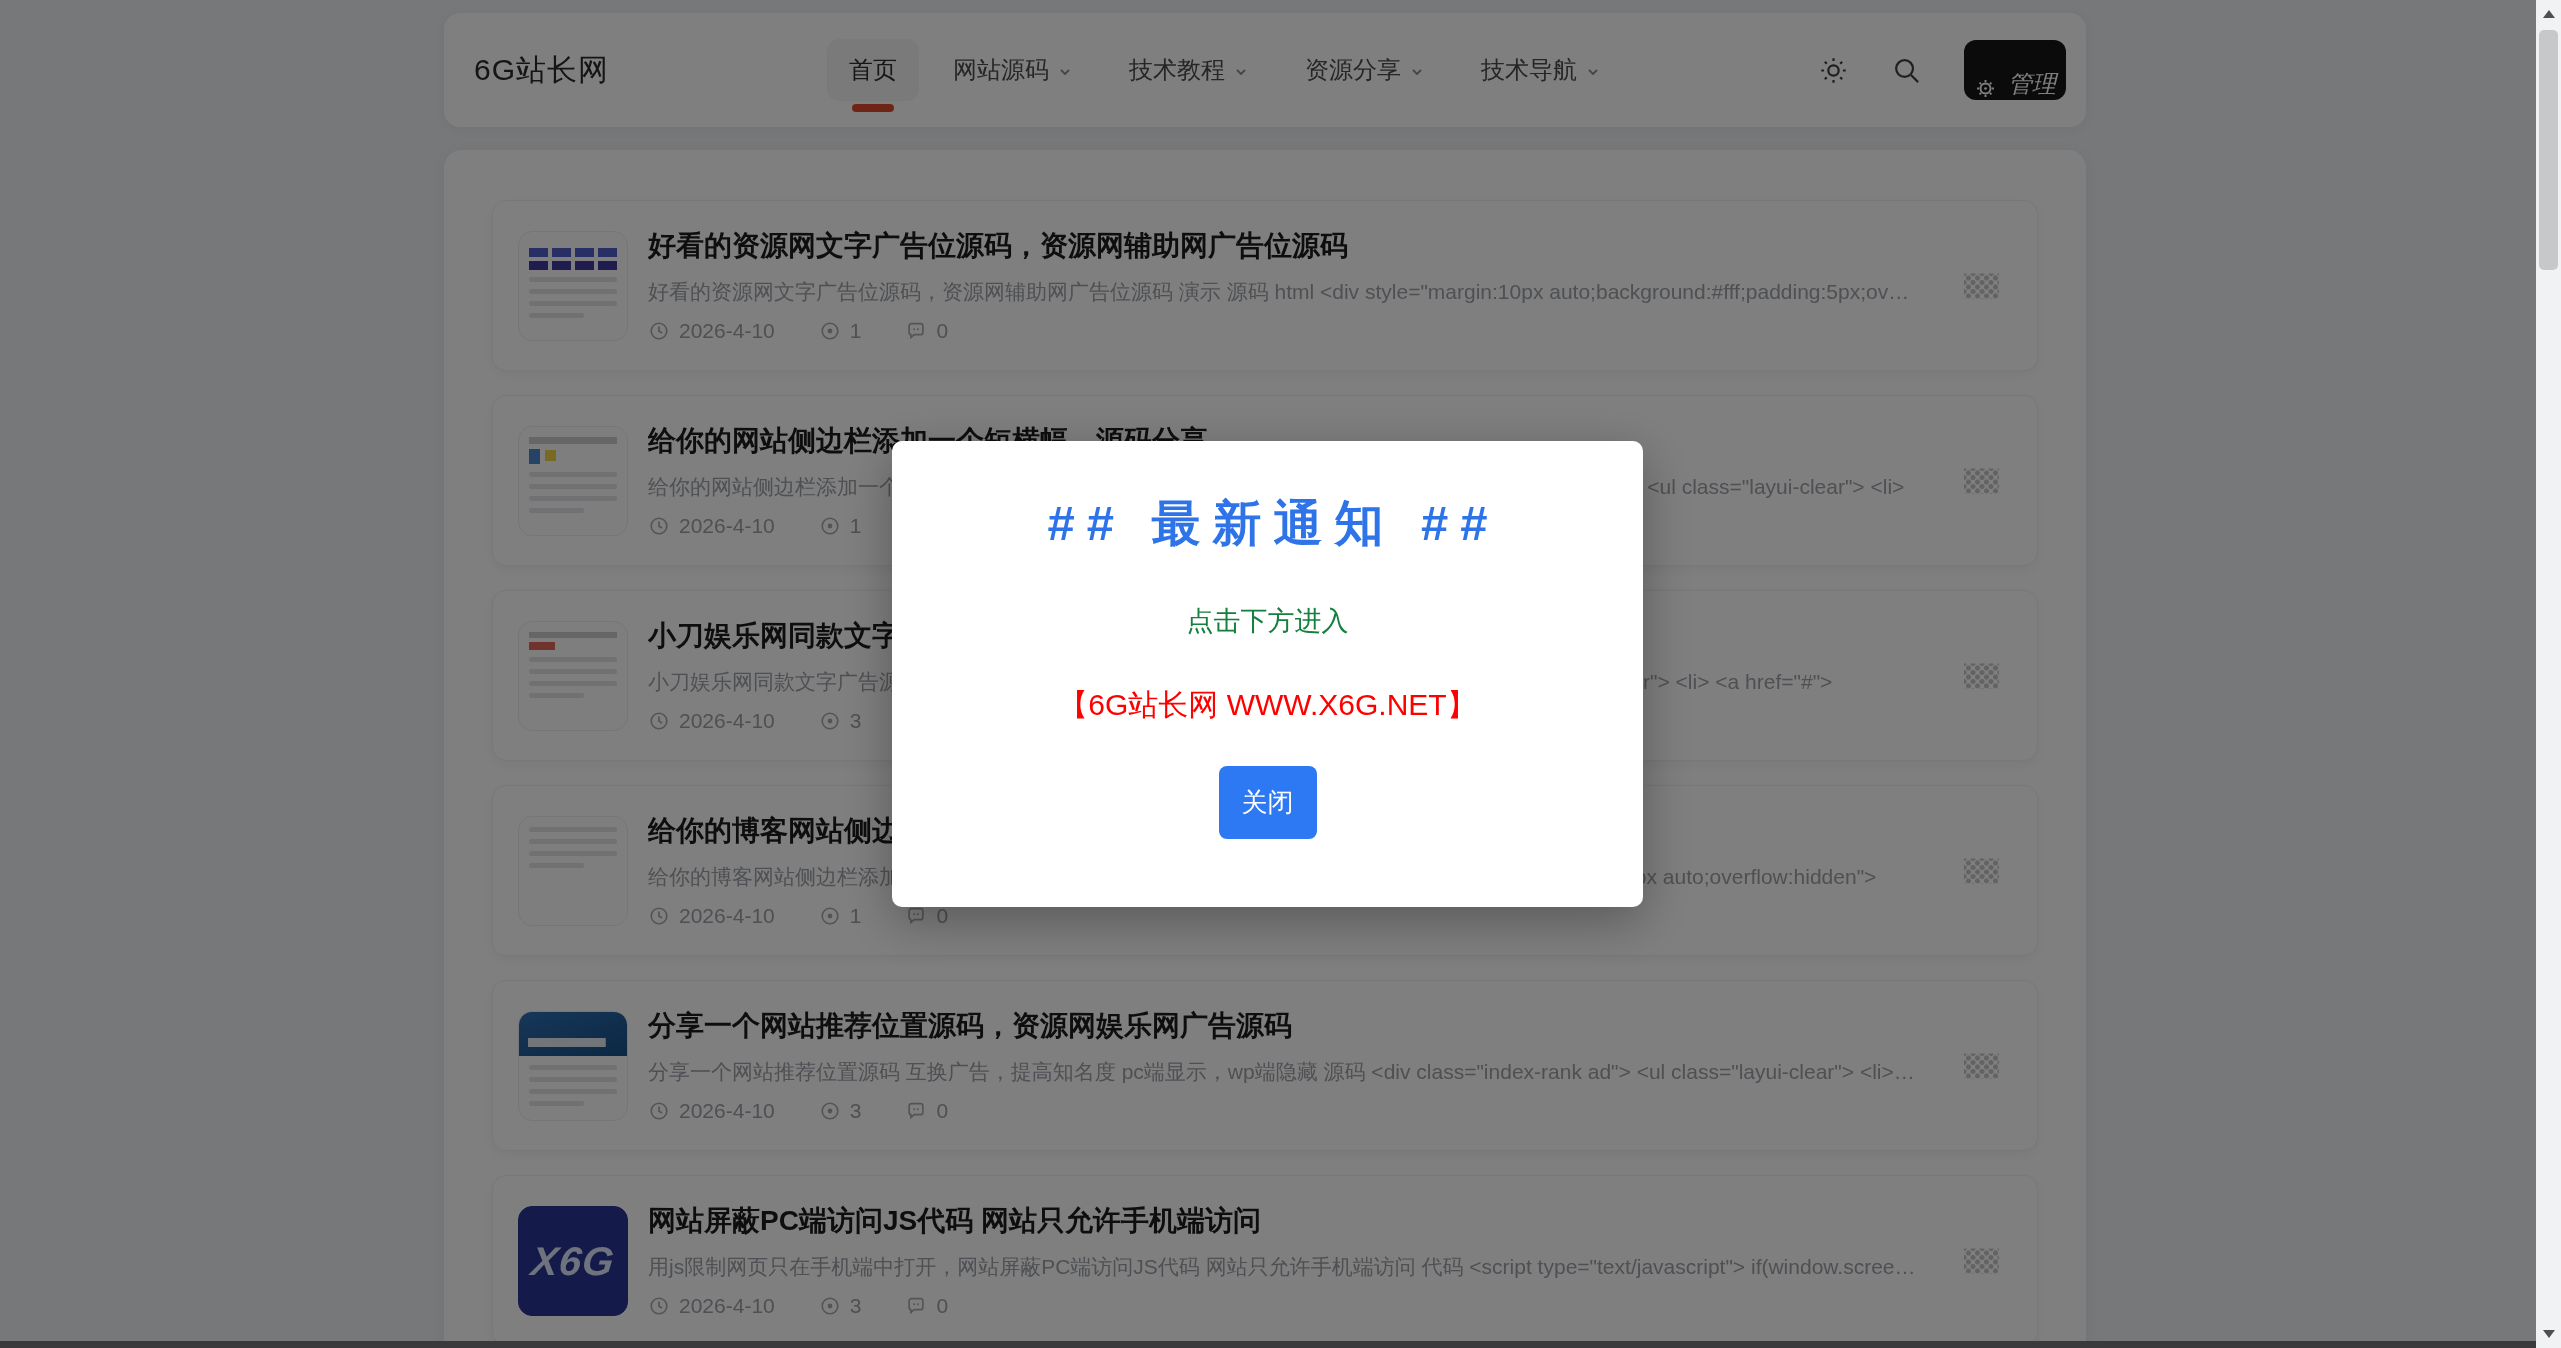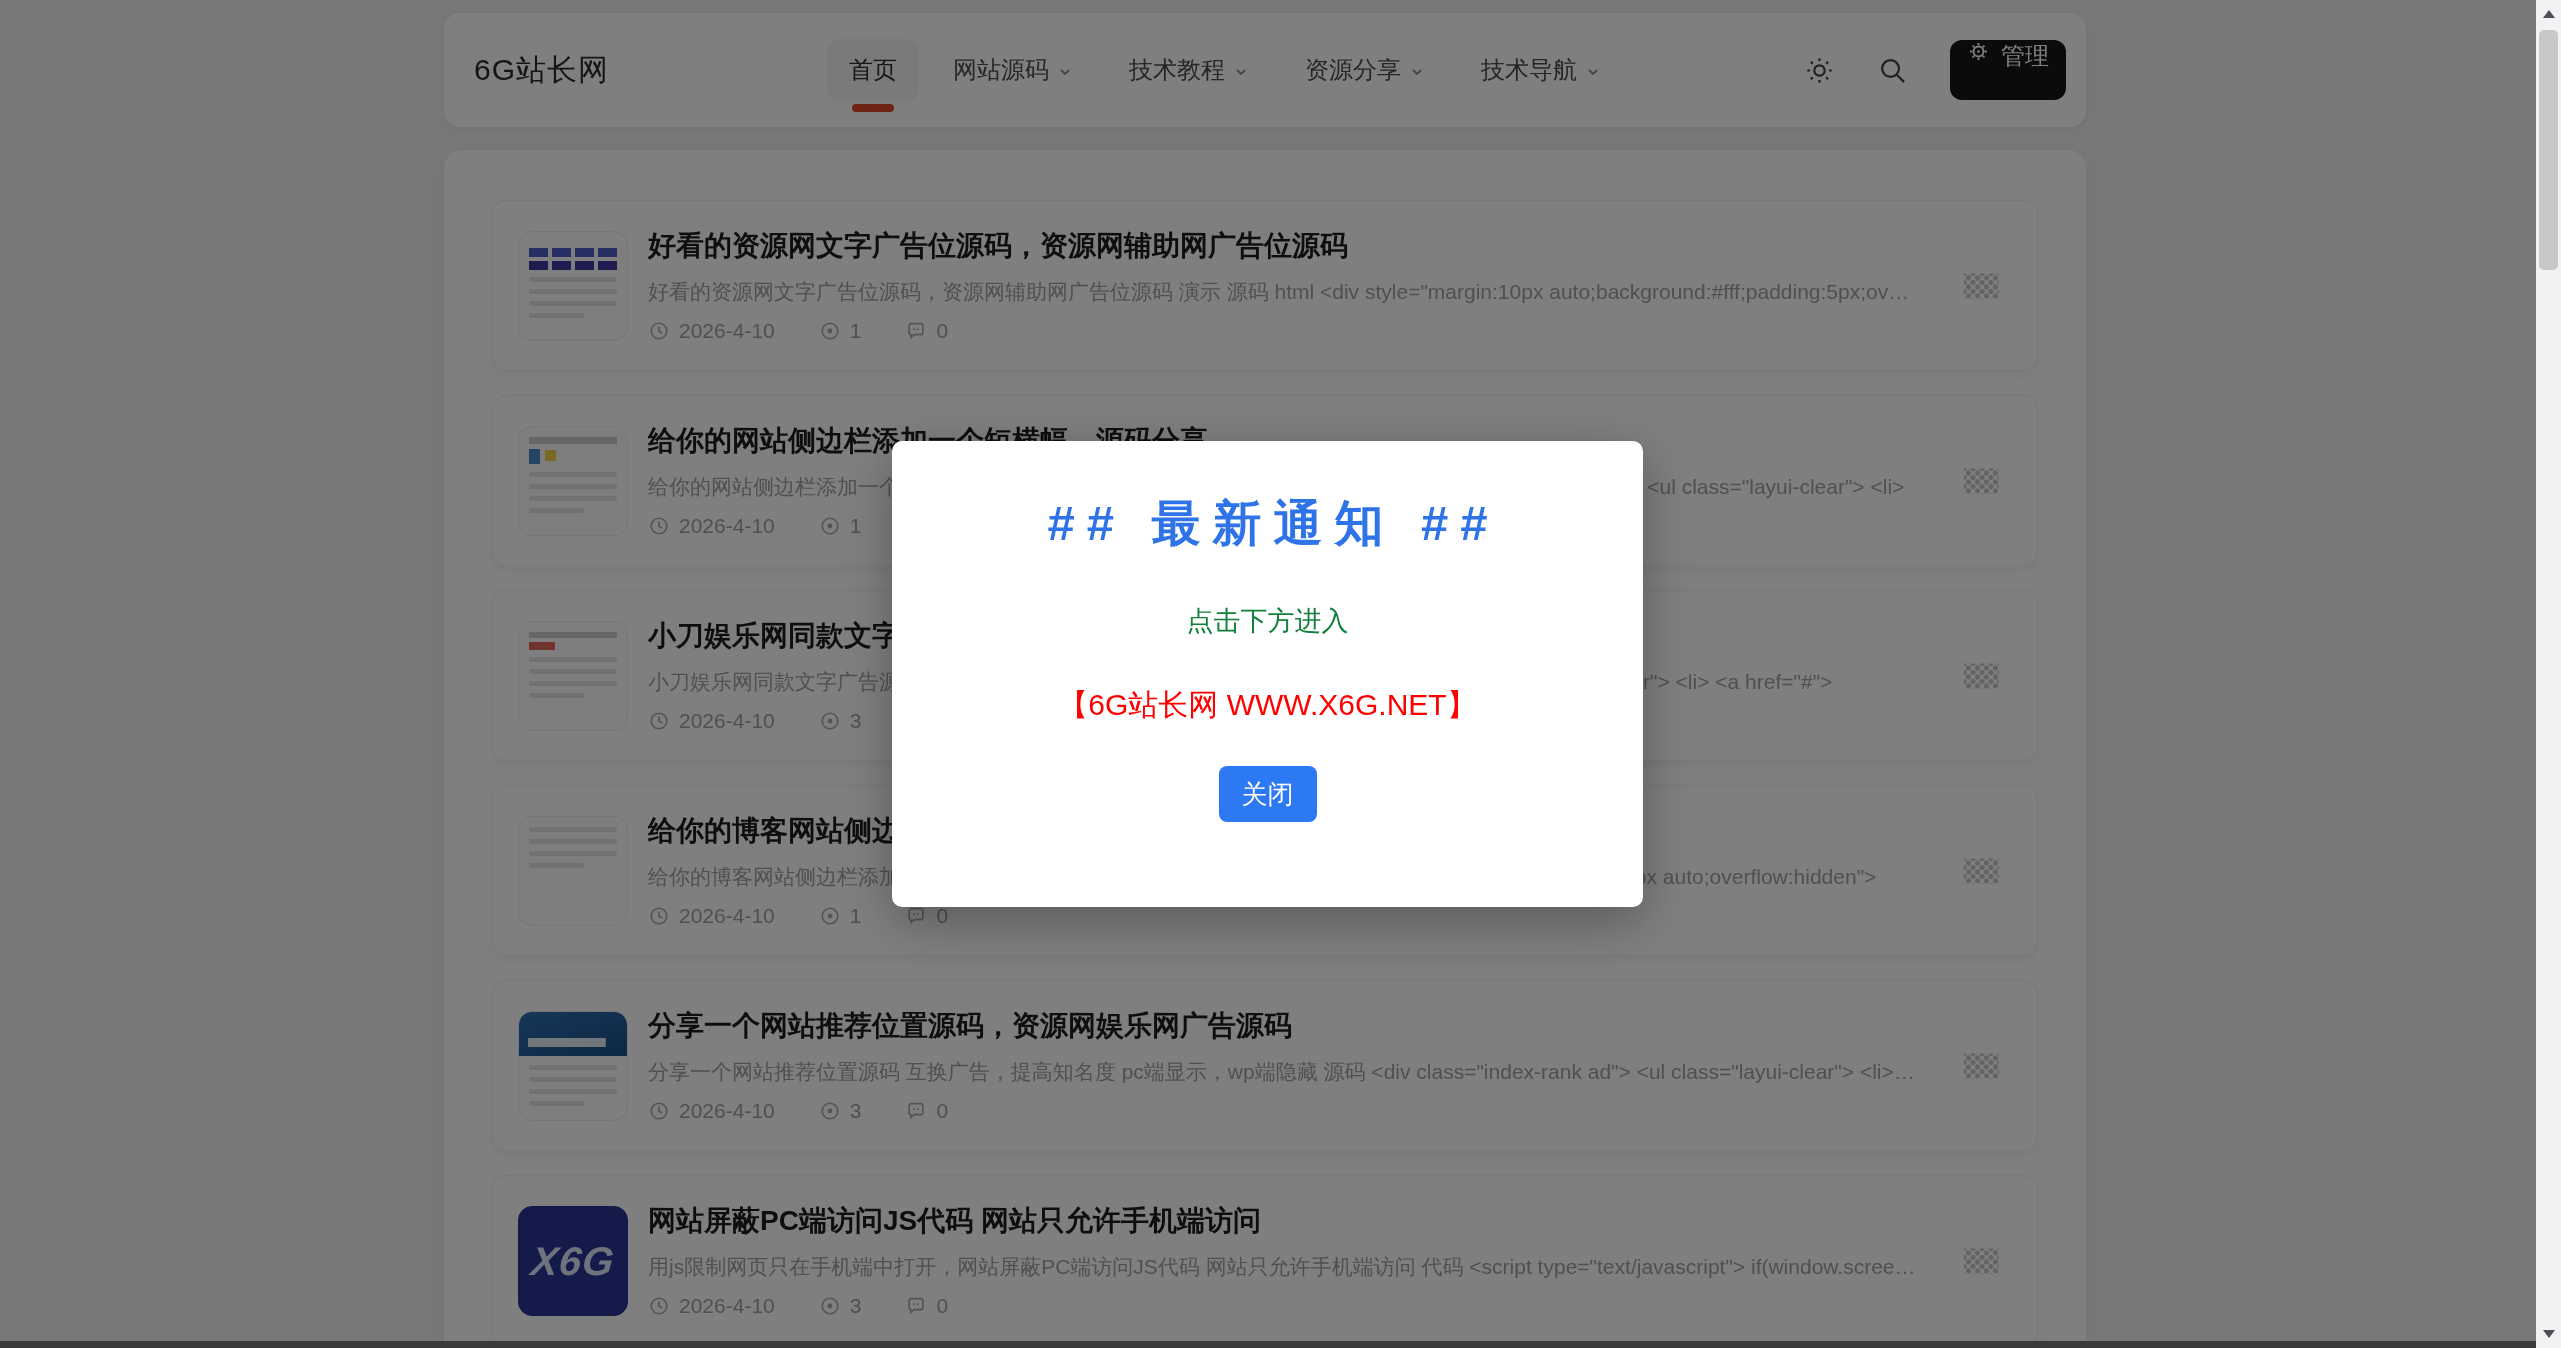--- a/index.html
+++ b/index.html
@@ -15,22 +15,22 @@
   .logo { font-size:30px; font-weight:400; color:#2b2b2d; letter-spacing:1px; white-space:nowrap; }
   .nav { display:flex; align-items:center; gap:12px; margin-left:218px; }
   .nav-item { position:relative; display:flex; align-items:center; gap:8px; padding:15px 22px;
               border-radius:12px; font-size:24px; color:#4c4c4e; cursor:pointer; white-space:nowrap; }
   .nav-item.active { background:#f5f5f6; color:#2f2f31; }
   .nav-underline { position:absolute; left:50%; transform:translateX(-50%); bottom:-11px;
                    width:42px; height:8px; border-radius:4px; background:#dd4a2c; }
   .chevron { width:16px; height:16px; stroke:#8a8a8c; fill:none; stroke-width:1.8; margin-top:3px; }
   .header-right { margin-left:auto; display:flex; align-items:center; gap:42px; }
   .hicon { width:31px; height:31px; stroke:#3f3f41; fill:none; stroke-width:1.7; cursor:pointer; }
-  .admin-btn { display:flex; align-items:flex-start; gap:11px; height:60px; padding:0 17px;
-               background:#161618; color:#fff; font-size:24px; border:none; border-radius:12px; cursor:pointer; }
+  .admin-btn { display:flex; align-items:flex-end; gap:11px; height:60px; padding:0 10px;
+               background:#161618; color:#fff; font-size:24px; border:none; border-radius:12px; cursor:pointer;font-style:italic; }
   .gear { width:23px; height:23px; stroke:#fff; fill:none; stroke-width:2; }
 
   
   .container { margin-top:23px; background:#fff; border-radius:18px 18px 0 0;
                box-shadow:0 3px 16px rgba(0,0,0,.05); padding:50px 48px 40px; min-height:1200px; }
   .card { display:flex; align-items:center; position:relative; height:171px; margin-bottom:24px;
           background:#fff; border:1px solid #f0f0f2; border-radius:14px;
           box-shadow:0 4px 12px rgba(0,0,0,.05); padding:0 40px 0 25px; cursor:pointer; }
 
   .thumb { position:relative; flex:none; width:110px; height:110px; margin-right:20px;
@@ -73,21 +73,21 @@
 
   
   .backdrop { position:fixed; left:0; top:0; right:25px; bottom:0; background:rgba(0,0,0,.5); z-index:40; }
   .modal { position:fixed; left:892px; top:441px; width:751px; height:466px; background:#fff;
            border-radius:10px; box-shadow:0 14px 50px rgba(0,0,0,.3); z-index:45;
            text-align:center; padding-top:50px; }
   .modal-title { font-size:49px; font-weight:700; color:#2e74e8; letter-spacing:12px; text-indent:12px; }
   .modal-line1 { margin-top:38px; font-size:27px; color:#595b5e; }
   .modal-line2 { margin-top:46px; font-size:27px; color:#15803d; }
   .modal-highlight { margin-top:46px; font-size:30px; color:#ff0000; }
-  .modal-close { margin-top:40px; width:98px; height:56px; background:#2d79f3; color:#fff;
+  .modal-close { margin-top:40px; width:98px; height:73px; background:#2d79f3; color:#fff;
                  font-size:26px; border:none; border-radius:8px; cursor:pointer; }
 
   
   .scrollbar { position:fixed; right:0; top:0; width:25px; height:1348px; background:#f1f2f3; z-index:50; }
   .sb-btn { position:absolute; left:0; width:25px; height:28px; display:flex; align-items:center; justify-content:center; cursor:pointer; }
   .sb-up { top:0; } .sb-down { bottom:0; }
   .tri-up { width:0; height:0; border-left:6px solid transparent; border-right:6px solid transparent; border-bottom:8px solid #4d4f52; }
   .tri-down { width:0; height:0; border-left:6px solid transparent; border-right:6px solid transparent; border-top:8px solid #4d4f52; }
   .sb-thumb { position:absolute; left:3px; right:3px; top:30px; height:240px; background:#c6c8ca; border-radius:5px; cursor:pointer; }
   .bottom-strip { position:fixed; left:0; bottom:0; width:2536px; height:7px; background:#3a3a3c; z-index:55; }

